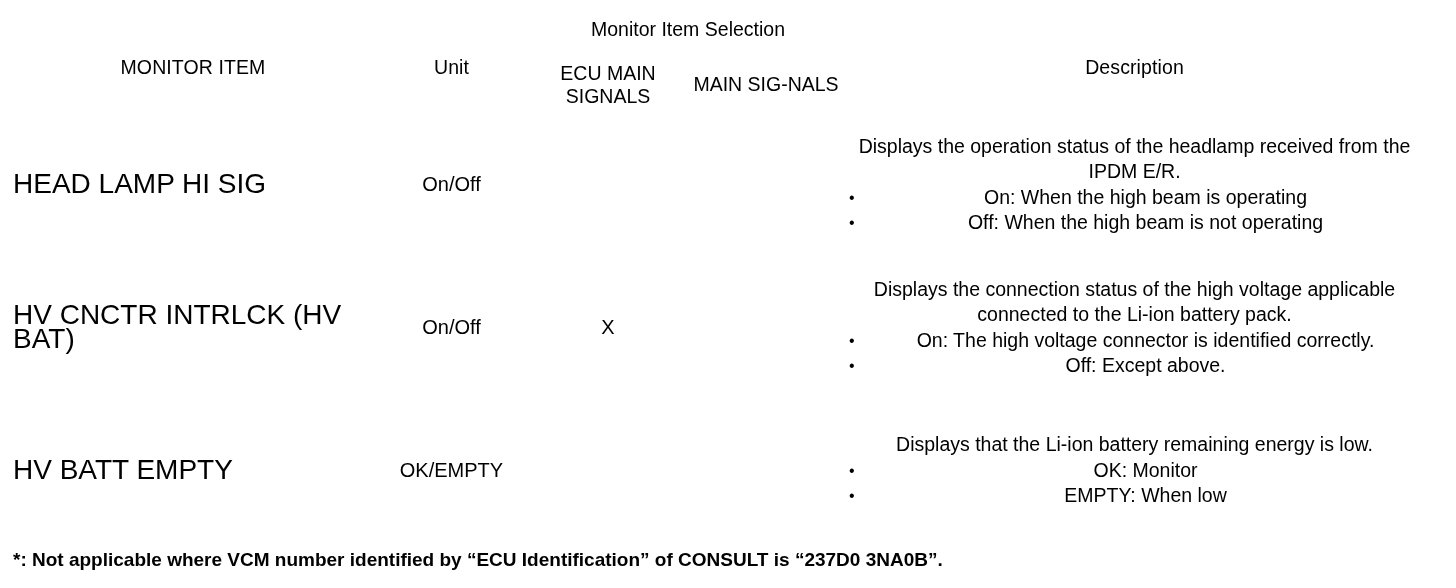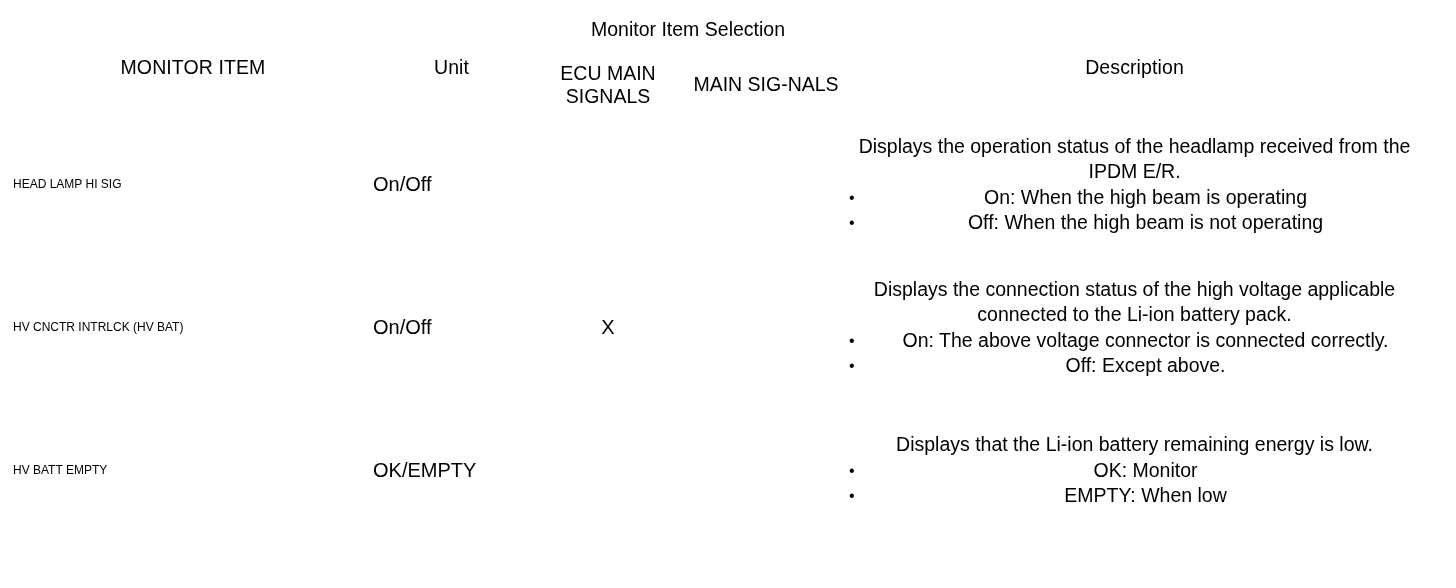--- a/index.html
+++ b/index.html
@@ -62,28 +62,29 @@
   .hdr-sub {
     text-align: center;
     font-size: 19.5px;
     line-height: 23px;
     height: 75px;
     padding: 0 4px;
   }
 
   
   .cell-item {
-    font-size: 12px;
+    font-size: 28px;
     line-height: 24px;
     padding-left: 20px;
     text-align: left;
   }
   .cell-unit {
     font-size: 20px;
     line-height: 24px;
+    text-align: center;
   }
   .cell-mark {
     font-size: 20px;
     line-height: 24px;
     text-align: center;
   }
   .cell-desc {
     font-size: 19.5px;
     line-height: 25px;
     padding: 10px 8px 10px 14px;
@@ -180,21 +181,21 @@
       <tr class="row-h2">
         <td class="cell-item rule-thin-top v-r">HV CNCTR INTRLCK (HV BAT)</td>
         <td class="cell-unit rule-thin-top v-r">On/Off</td>
         <td class="cell-mark rule-thin-top v-r">X</td>
         <td class="cell-mark rule-thin-top v-r"></td>
         <td class="cell-desc rule-thin-top">
           <p class="desc-para">Displays the connection status of the high voltage applicable connected to the Li-ion battery pack.</p>
           <ul class="desc-list">
             <li>
               <span class="bullet">•</span>
-              <span>On: The above voltage connector is connected correctly.</span>
+              <span>On: The high voltage connector is identified correctly.</span>
             </li>
             <li>
               <span class="bullet">•</span>
               <span>Off: Except above.</span>
             </li>
           </ul>
         </td>
       </tr>
 
       <tr class="row-h3">
@@ -213,14 +214,15 @@
               <span class="bullet">•</span>
               <span>EMPTY: When low</span>
             </li>
           </ul>
         </td>
       </tr>
 
     </tbody>
   </table>
 
+  <div class="footnote">*: Not applicable where VCM number identified by “ECU Identification” of CONSULT is “237D0 3NA0B”.</div>
 
 </div>
 
 </body></html>

